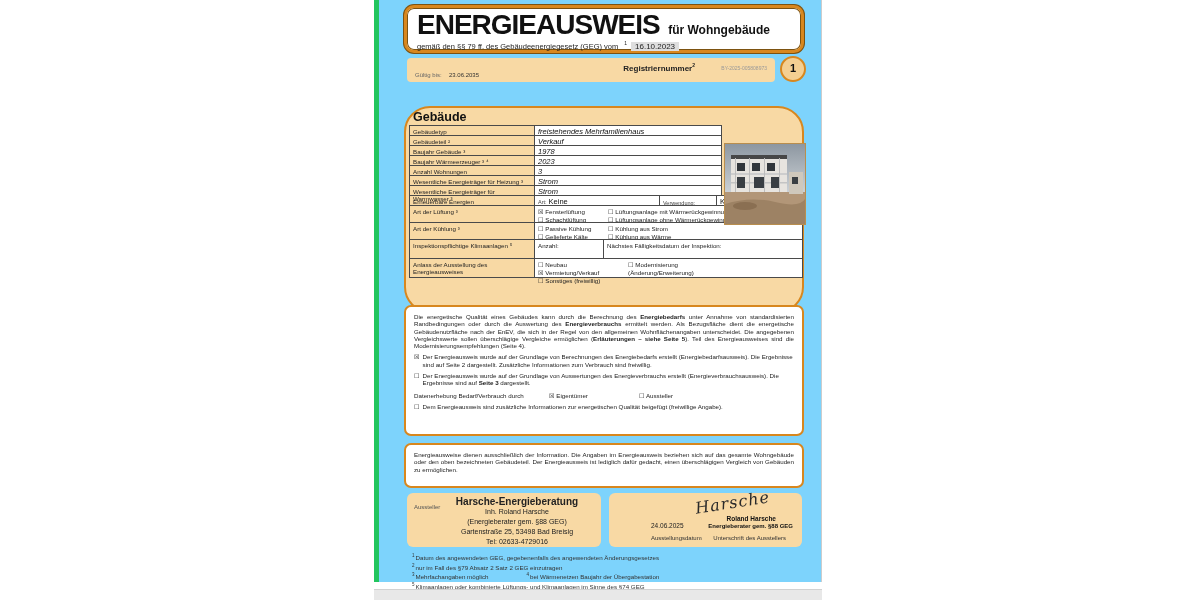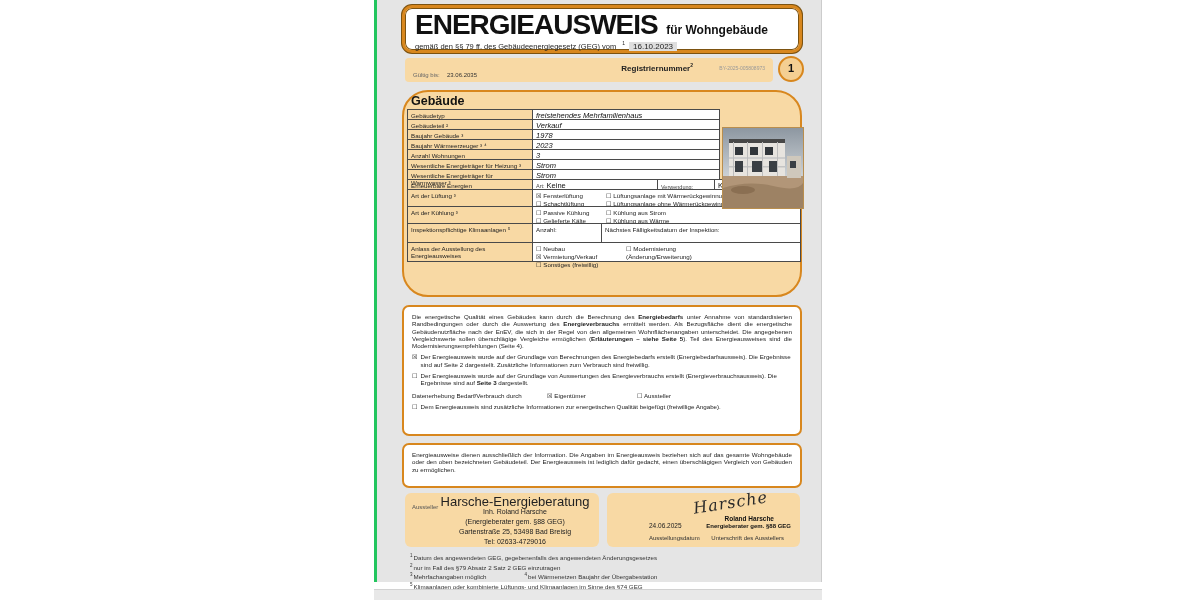--- a/index.html
+++ b/index.html
@@ -1,18 +1,18 @@
 <!DOCTYPE html>
 <html><head>
 <meta charset="utf-8">
 <style>
   * { margin:0; padding:0; box-sizing:border-box; }
   body { width:1200px; height:600px; background:#ffffff; font-family:"Liberation Sans", sans-serif; color:#1a1a1a; position:relative; overflow:hidden; }
   .canvas { position:absolute; inset:0; }
-  .page { position:absolute; left:374px; top:0; width:448px; height:582px; background:#e5e5e5; border-left:3px solid #22c55e; border-right:1px solid #cccccc; }
+  .page { position:absolute; left:374px; top:0; width:448px; height:582px; background:#7dd3fc; border-left:5px solid #22c55e; border-right:1px solid #cccccc; }
   .page-inner { position:absolute; left:12px; top:0; width:426px; height:589px; }
   .grey-strip { position:absolute; left:374px; top:589px; width:448px; height:11px; background:#e8e8e8; border-top:1px solid #d2d2d2; }
 
   
   .title-box { position:absolute; left:13px; top:5px; width:400px; height:48px; background:#fff; border:3px solid #d8871e; border-radius:10px; box-shadow: inset 0 0 0 1px #7c5210, 0 0 0 1px #7c5210; padding:3px 10px 0 10px; }
   .main-title { font-size:28px; font-weight:bold; letter-spacing:-1px; color:#111; display:inline-block; line-height:28px; }
   .sub-title { font-size:12px; font-weight:bold; color:#111; display:inline-block; margin-left:4px; }
   .law-line { font-size:7.5px; color:#222; margin-top:1px; }
   .law-sup { font-size:5px; vertical-align:super; margin:0 4px 0 6px; }
   .law-date { background:#dedede; padding:0 4px; font-size:8px; display:inline-block; }
@@ -25,21 +25,21 @@
   .reg-number { position:absolute; right:8px; top:6.5px; font-size:5px; color:#999; }
   .page-circle { position:absolute; left:389px; top:56px; width:26px; height:26px; background:#f4cf92; border:2.5px solid #d8871e; border-radius:50%; text-align:center; font-size:11px; font-weight:bold; line-height:21px; color:#111; }
 
   
   .section { position:absolute; left:13px; width:400px; border:2.5px solid #d8871e; border-radius:7px; }
   .sec-tan { background:#f8d9a4; }
   .sec-white { background:#ffffff; }
   .sec-title { font-size:12.5px; font-weight:bold; color:#111; padding:2px 7px 0 7px; }
 
   
-  #sec-gebaeude { top:90px; height:207px;border-radius:26px; }
+  #sec-gebaeude { top:106px; height:207px;border-radius:26px; }
   .gtable { position:absolute; left:3px; top:18px; }
   .trow { display:flex; margin-top:-1px; }
   .tl { width:126px; border:1px solid #4a4a4a; padding:1.5px 3px 0 3px; font-size:6.2px; color:#222; }
   .tc { background:#fff; border:1px solid #4a4a4a; margin-left:-1px; padding:0.5px 3px 0 3px; font-size:7.5px; color:#111; }
   .w313 .tc-main { width:188px;font-style:italic; }
   .row { height:11px; }
   .row2 { height:18px; }
   .row3 { height:20px; }
   .small { font-size:6.2px; color:#222; }
   .tiny-label { font-size:5.5px; color:#444; margin-right:2px; }
@@ -58,21 +58,21 @@
   .daten-row { display:flex; margin-top:6px; font-size:6.2px; color:#222; }
   .daten-row .dlabel { width:135px; }
   .daten-row .dopt1 { width:90px; }
 
   
   .iss-box { position:absolute; background:#f8d9a4; border-radius:6px; height:54px; top:493px; }
   #iss-left { left:16px; width:194px; }
   #iss-right { left:218px; width:193px; }
   .iss-label { position:absolute; left:7px; top:11px; font-size:6px; color:#555; }
   .iss-lines { position:absolute; left:30px; right:4px; top:4px; text-align:center; line-height:10px; font-size:7px; color:#222; }
-  .iss-company { font-weight:normal; font-size:13px; }
+  .iss-company { font-weight:bold; font-size:10px; }
   .sig-script { position:absolute; right:32px; top:0px; font-family:"DejaVu Serif", serif; font-style:italic; font-size:16px; color:#2a2a2a; transform:rotate(-9deg); letter-spacing:1px; }
   .sig-name { position:absolute; right:26px; top:22px; font-size:6.5px; font-weight:bold; color:#111; }
   .sig-title { position:absolute; right:9px; top:30px; font-size:6px; font-weight:bold; color:#111; }
   .sig-label { position:absolute; right:16px; top:42px; font-size:6px; color:#333; }
   .iss-date { position:absolute; left:42px; top:29px; font-size:6.5px; color:#222; }
   .iss-date-label { position:absolute; left:42px; top:42px; font-size:6px; color:#333; }
 
   
   .footnotes { position:absolute; left:21px; top:552px; width:390px; }
   .fline { font-size:6.2px; color:#333; line-height:7.6px; }

